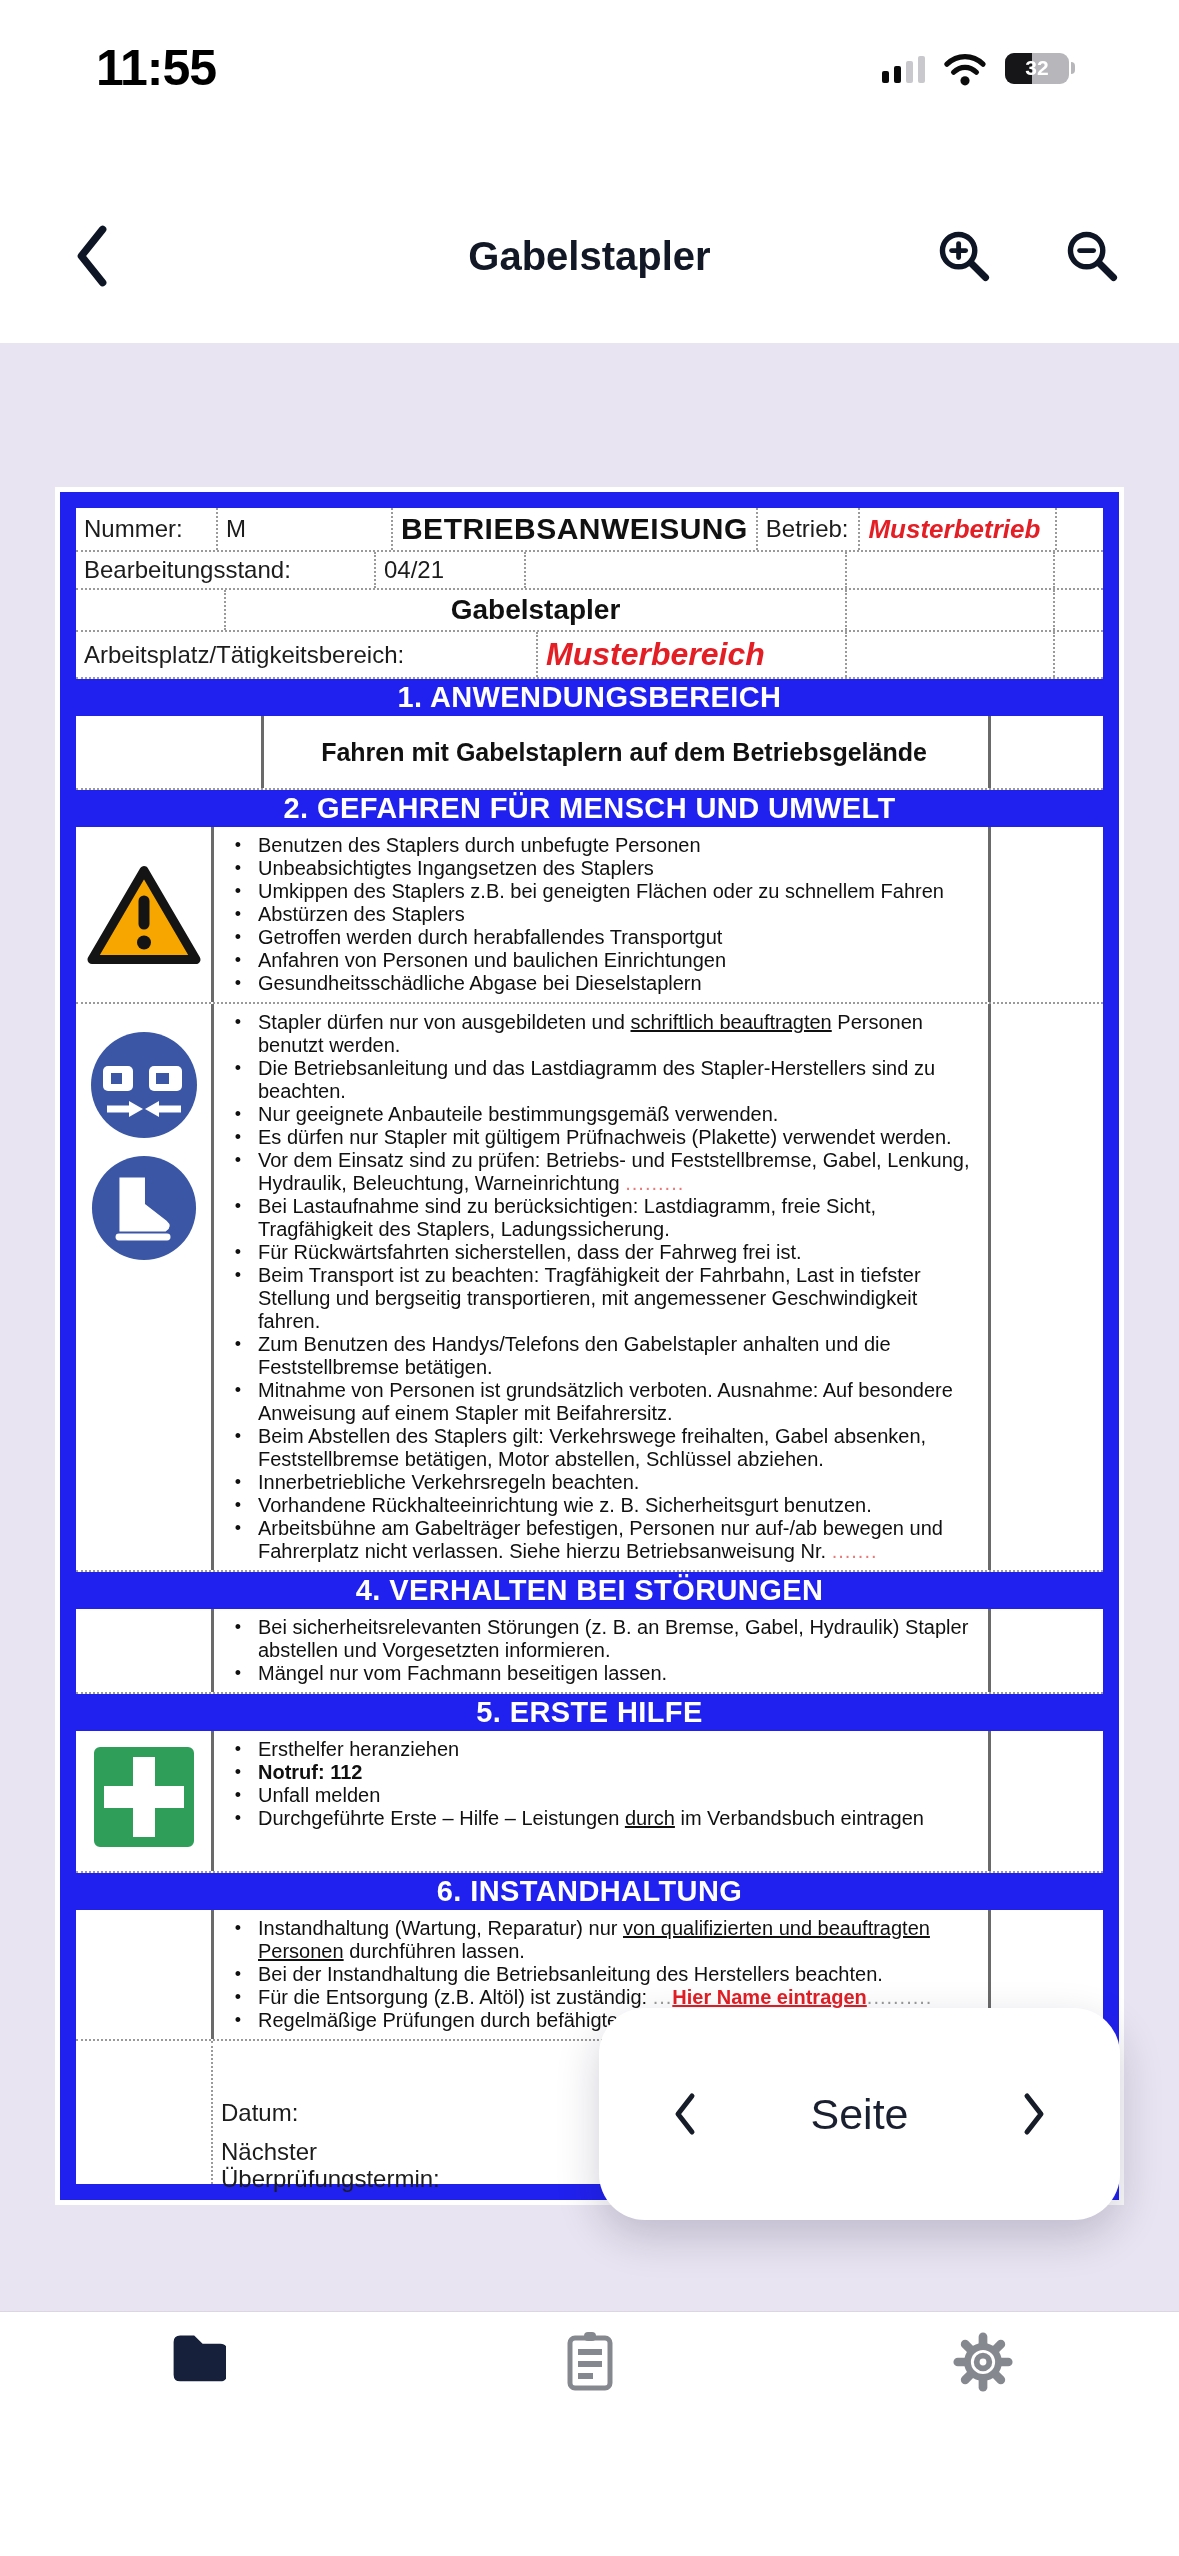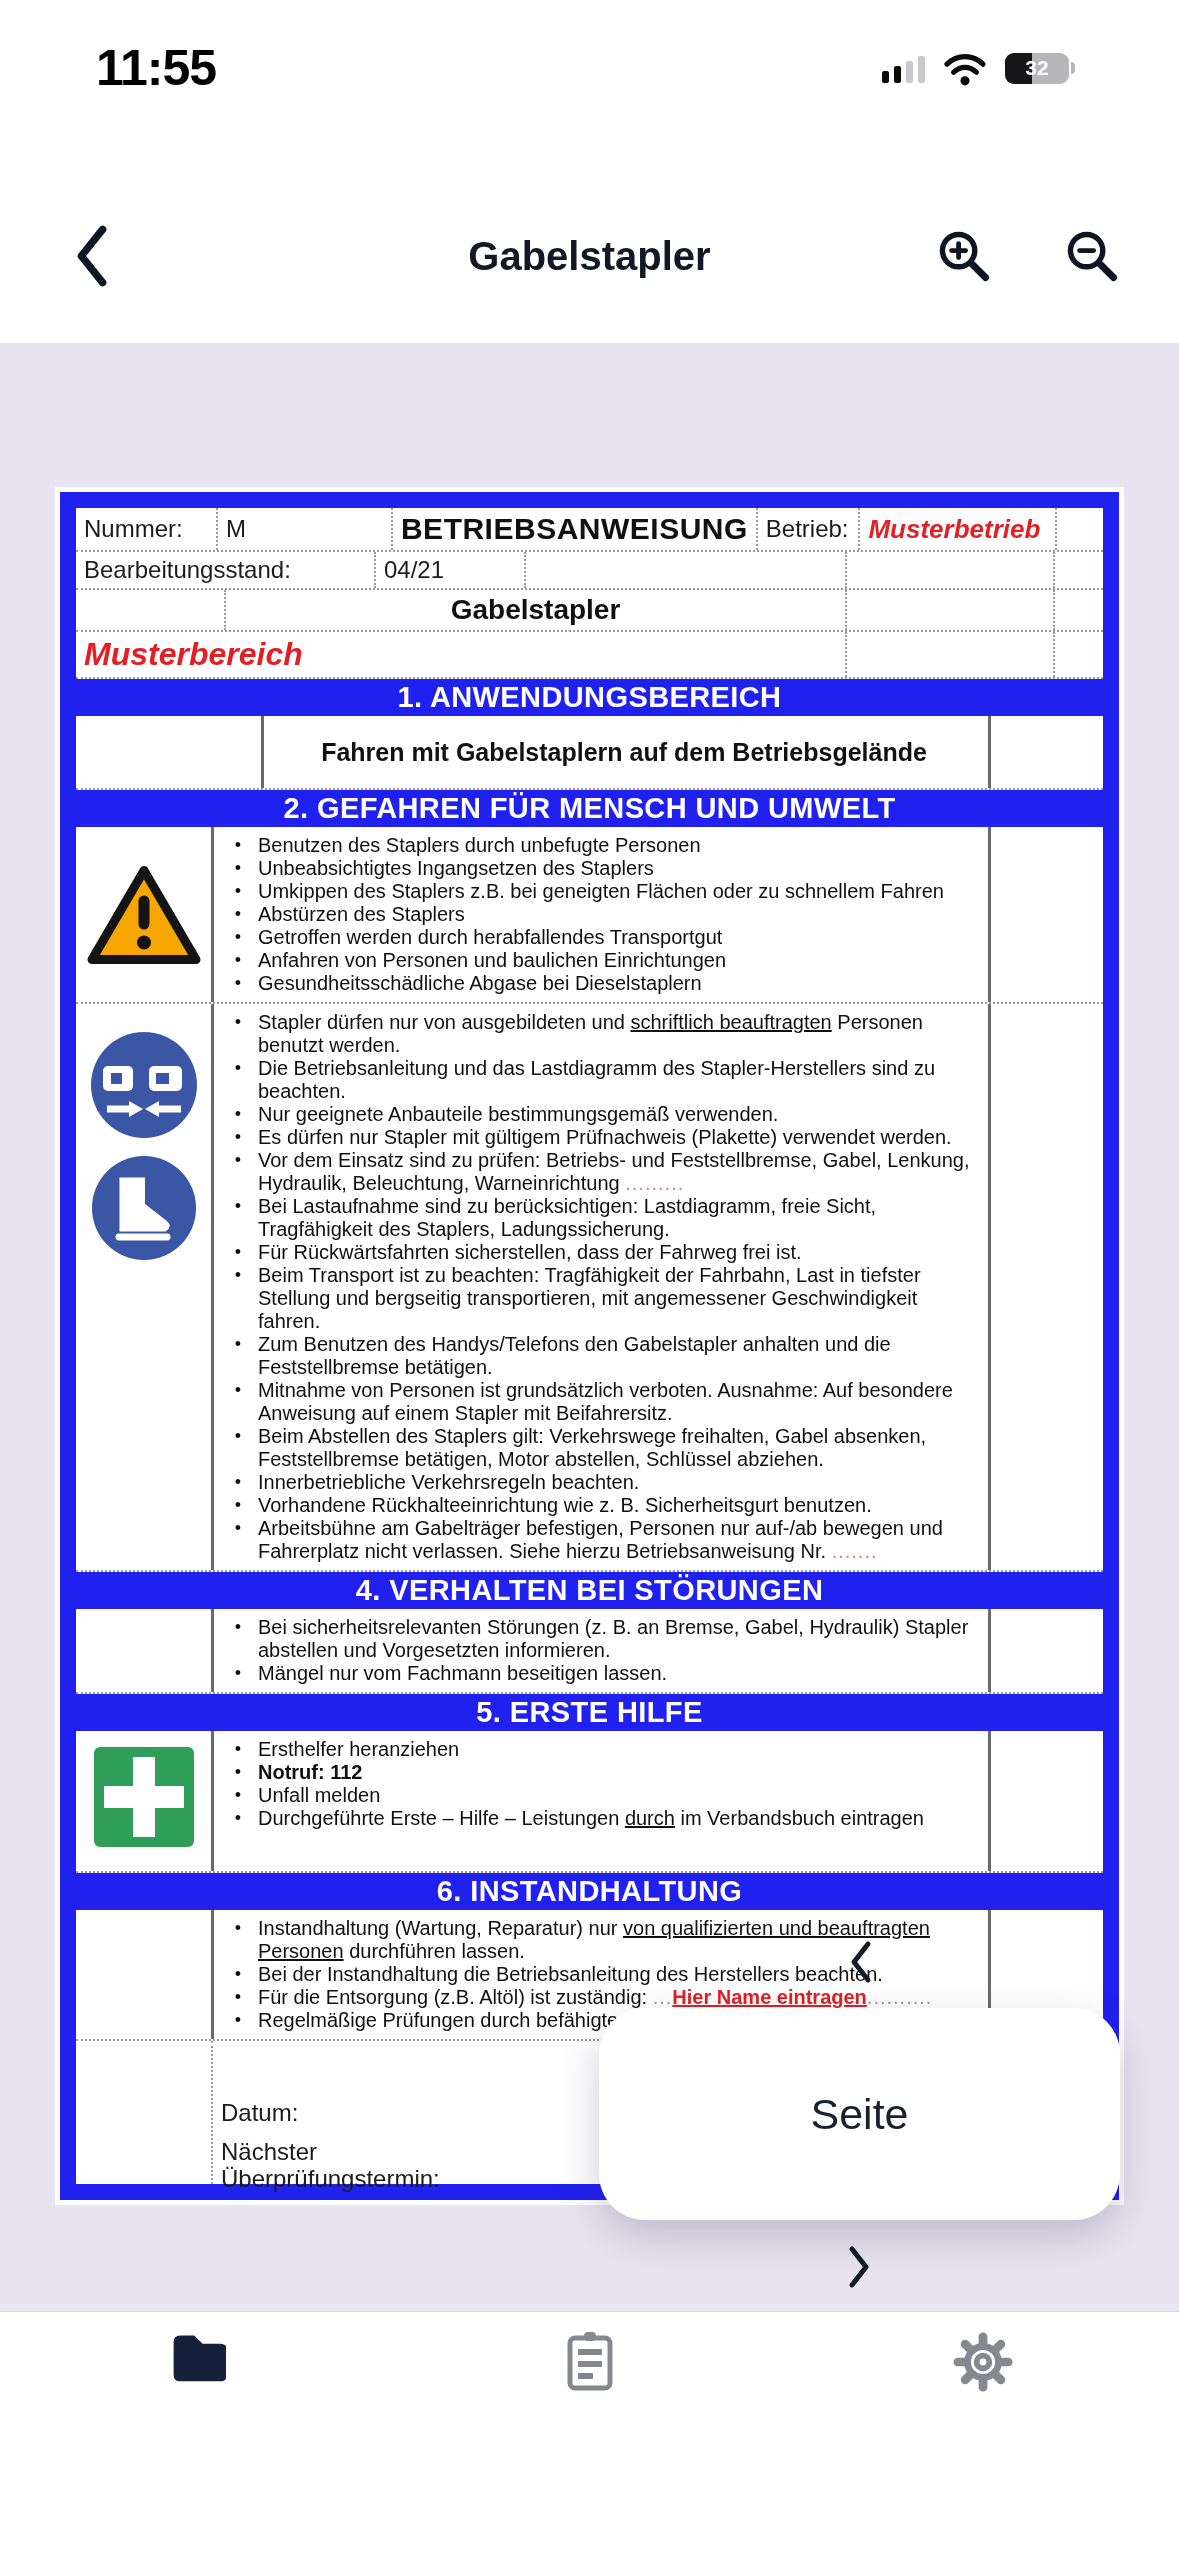--- a/index.html
+++ b/index.html
@@ -67,21 +67,21 @@
 
   .dfooter{display:flex;height:143px;}
   .ficol{width:135px;flex:none;border-right:2px dotted #9a9a9a;}
   .fmain{flex:1;border-right:2px dotted #9a9a9a;padding:58px 0 0 8px;font-size:24px;color:#1c1c1c;line-height:27px;}
   .frcol{width:112px;flex:none;}
   .fnext{margin-top:12px;}
 
   
   .pill{position:absolute;left:599px;top:2008px;width:521px;height:212px;background:#ffffff;
         border-radius:46px;box-shadow:0 16px 44px rgba(20,20,60,0.20);display:flex;
-        align-items:center;justify-content:center;gap:104px;flex-direction:column;}
+        align-items:center;justify-content:center;gap:104px;}
   .pill .plabel{font-size:43px;color:#1a2030;}
   .pchev{width:44px;height:58px;display:flex;align-items:center;justify-content:center;cursor:pointer;}
 
   
   .tabbar{position:absolute;top:2312px;left:0;width:100%;height:244px;background:#ffffff;
           box-shadow:0 -1px 0 rgba(0,0,0,0.06);display:flex;align-items:flex-start;padding-top:18px;box-sizing:border-box;}
   .tab{flex:1;display:flex;justify-content:center;cursor:pointer;}
 </style>
 </head>
 <body>
@@ -159,20 +159,21 @@
         <div class="hc" style="width:208px;"></div>
         <div class="hc" style="width:48px;"></div>
       </div>
       <div class="hrow">
         <div class="hc" style="width:150px;"></div>
         <div class="hc center subtitle" style="flex:1;">Gabelstapler</div>
         <div class="hc" style="width:208px;"></div>
         <div class="hc" style="width:48px;"></div>
       </div>
       <div class="hrow">
+        <div class="hc" style="width:462px;">Arbeitsplatz/Tätigkeitsbereich:</div>
         <div class="hc redval" style="flex:1;font-size:32px;">Musterbereich</div>
         <div class="hc" style="width:208px;"></div>
         <div class="hc" style="width:48px;"></div>
       </div>
     </div>
 
     <div class="sbar">1. ANWENDUNGSBEREICH</div>
     <div class="sbody">
       <div class="icol icol-wide"></div>
       <div class="mcol centerline">Fahren mit Gabelstaplern auf dem Betriebsgelände</div>

